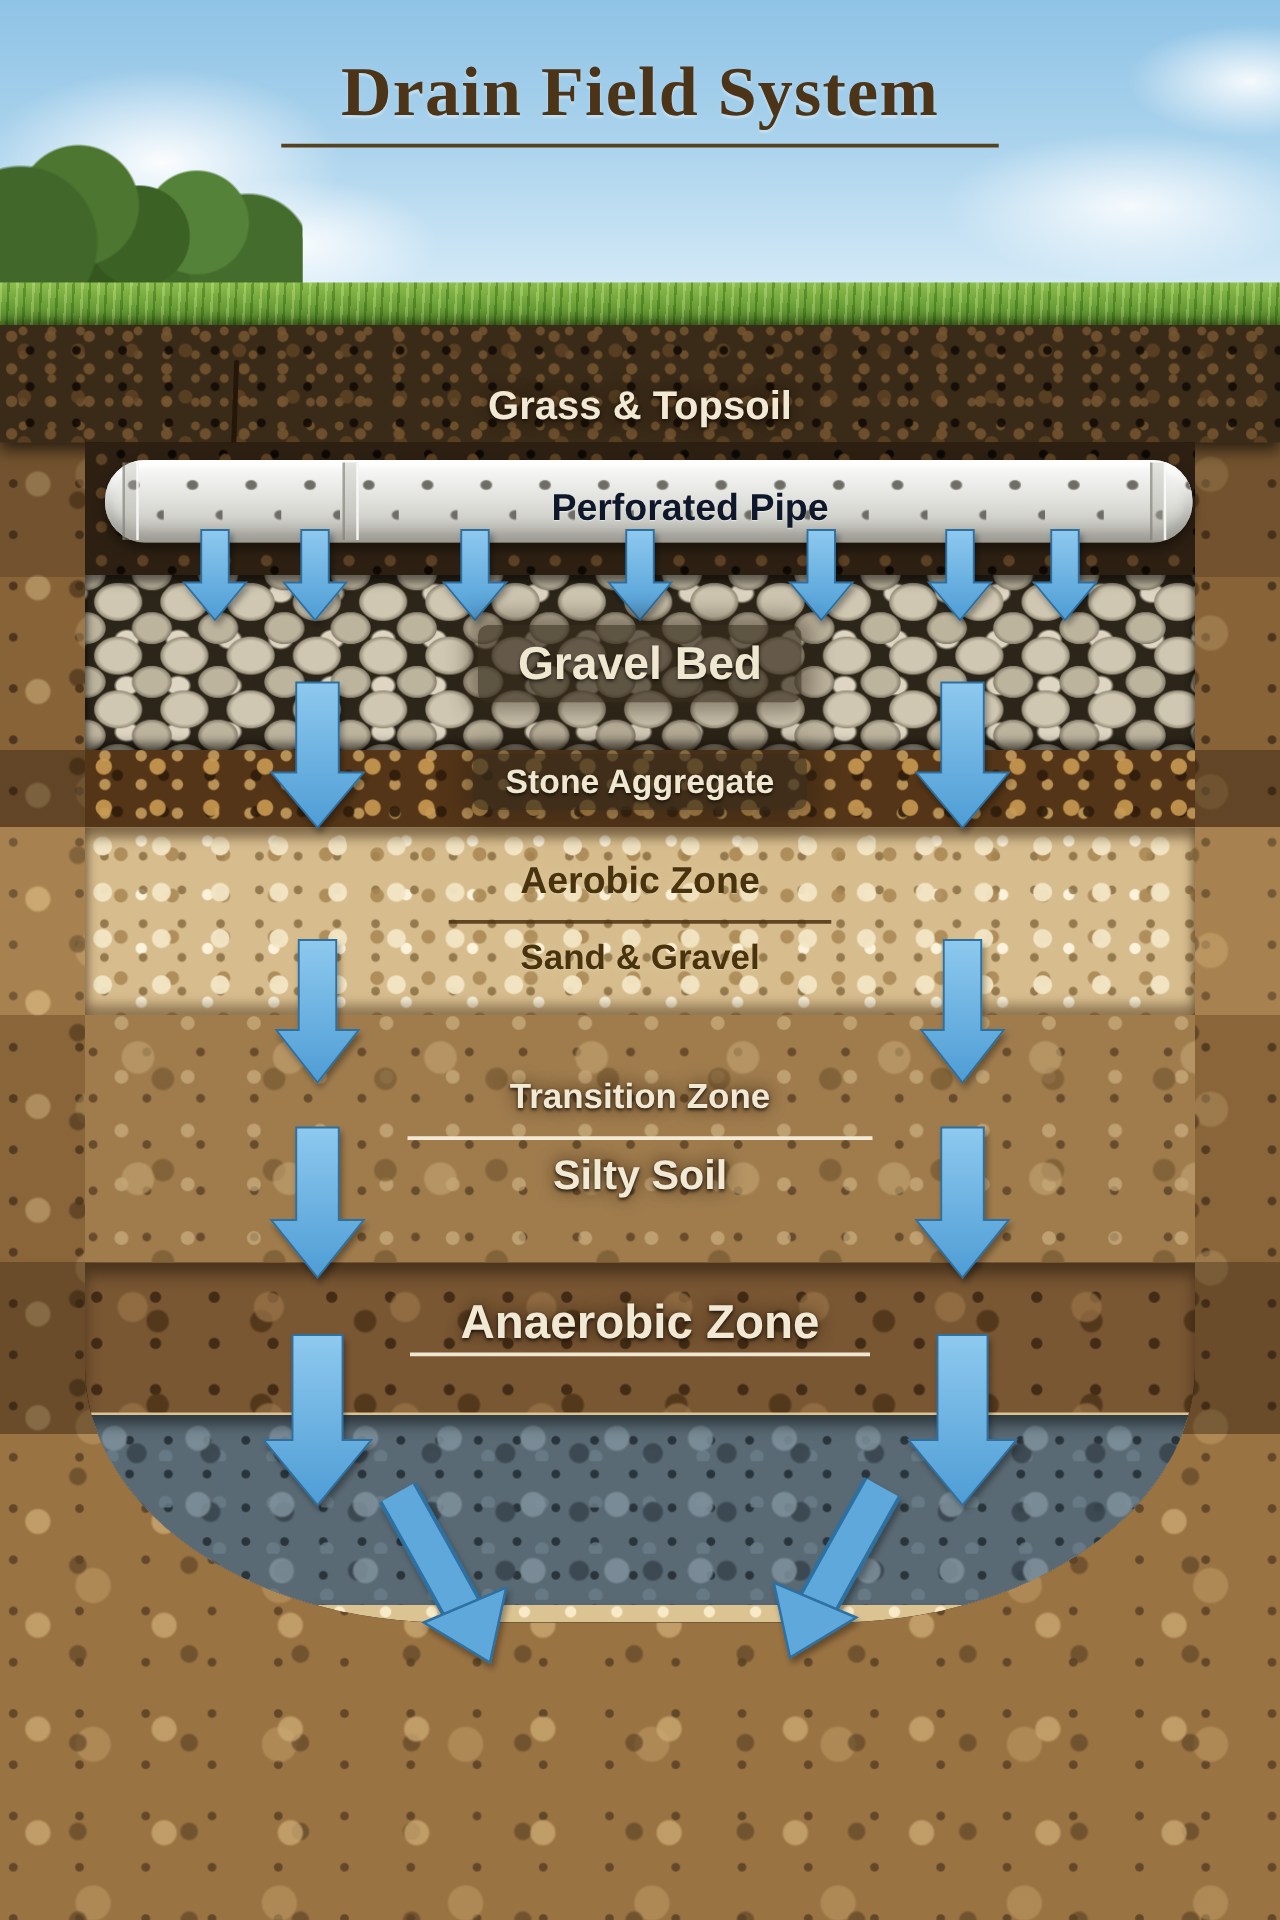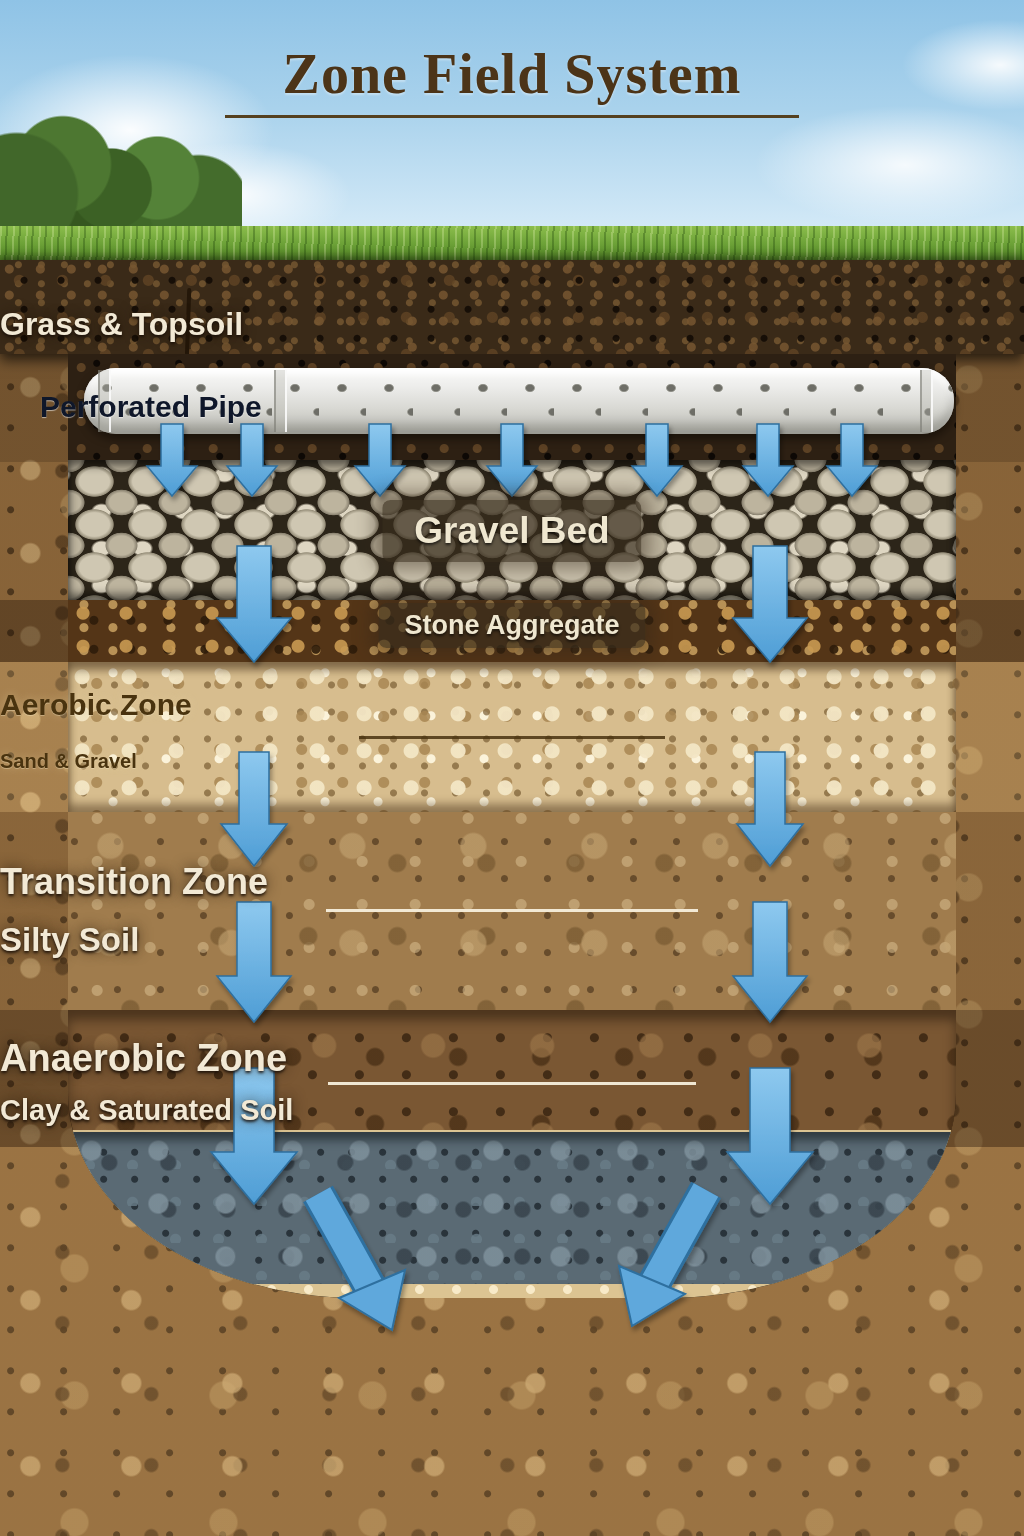--- a/index.html
+++ b/index.html
@@ -155,40 +155,40 @@
     background-size:47px 66px, 47px 66px; }
   .pipe-seam { position:absolute; top:2px; bottom:2px; width:9px;
     border-left:2px solid rgba(118,118,110,.55); border-right:2px solid rgba(255,255,255,.85);
     background:rgba(178,178,170,.35); }
   .seam-1 { left:14px; } .seam-2 { left:190px; } .seam-3 { left:836px; }
 
   
   .arrows { position:absolute; left:0; top:0; width:1024px; height:1536px; z-index:16; pointer-events:none; }
 
   
-  .lbl { position:absolute; left:0; width:100%; text-align:left; font-weight:bold; z-index:25;
+  .lbl { position:absolute; left:0; width:100%; text-align:center; font-weight:bold; z-index:25;
     white-space:nowrap; }
   .cream { color:#f2e9d5; text-shadow:0 2px 3px rgba(25,16,8,.9), 0 0 14px rgba(35,22,10,.8); }
   .dark  { color:#49330f; text-shadow:0 1px 0 rgba(255,245,215,.3), 0 0 10px rgba(235,215,165,.4); }
   .white { color:#f7f4ea; text-shadow:0 2px 3px rgba(12,18,24,.9), 0 0 12px rgba(18,28,36,.75); }
   .pipe-lbl { color:#0f172a; text-shadow:0 1px 1px rgba(255,255,255,.55);padding-left:40px; }
   .label-box { position:absolute; left:50%; transform:translateX(-50%); z-index:25;
     background:rgba(56,44,28,.70); color:#efe7d0; font-weight:bold; border-radius:8px;
     text-shadow:0 2px 3px rgba(0,0,0,.65); box-shadow:0 0 18px 8px rgba(50,38,24,.45);
     white-space:nowrap; }
   .underline { position:absolute; left:50%; transform:translateX(-50%); height:3px; z-index:25; }
 
   .lbl-grass      { top:306px; font-size:32px; }
   .lbl-pipe       { top:390px; font-size:30px; }
   .box-gravel     { top:500px; font-size:37px; padding:10px 32px; }
   .box-aggregate  { top:603px; font-size:27px; padding:7px 26px; }
   .lbl-aerobic    { top:688px; font-size:30px; }
   .ul-aerobic     { top:736px; width:306px; background:#49330f; opacity:.85; }
-  .sub-aerobic    { top:750px; font-size:20px; }
-  .lbl-transition { top:861px; font-size:36px; }
+  .sub-aerobic    { top:750px; font-size:28px; }
+  .lbl-transition { top:861px; font-size:28px; }
   .ul-transition  { top:909px; width:372px; background:#f2e9d5; }
   .sub-transition { top:921px; font-size:33px; }
   .lbl-anaerobic  { top:1037px; font-size:38px; }
   .ul-anaerobic   { top:1082px; width:368px; background:#f0e7d3; }
   .sub-anaerobic  { top:1094px; font-size:29px; }
   .lbl-ground     { top:1190px; font-size:30px; }
 </style>
 </head>
 <body>
 
@@ -262,35 +262,34 @@
       <path d="M318,1194 Q354,1258 378,1302" fill="none" stroke="#2e6f9f" stroke-width="34"></path>
       <path d="M318,1194 Q354,1258 378,1302" fill="none" stroke="#5fa8dc" stroke-width="28"></path>
       <polygon points="392,1330 339,1298 405,1270" fill="#5fa8dc" stroke="#2e6f9f" stroke-width="2"></polygon>
       <path d="M706,1190 Q670,1254 646,1298" fill="none" stroke="#2e6f9f" stroke-width="34"></path>
       <path d="M706,1190 Q670,1254 646,1298" fill="none" stroke="#5fa8dc" stroke-width="28"></path>
       <polygon points="632,1326 619,1266 685,1294" fill="#5fa8dc" stroke="#2e6f9f" stroke-width="2"></polygon>
     </g>
   </svg>
 
   <div class="title-wrap">
-    <h1 class="title">Zone Field System</h1>
+    <h1 class="title">Drain Field System</h1>
     <div class="title-underline"></div>
   </div>
 
   <div class="lbl cream lbl-grass">Grass &amp; Topsoil</div>
   <div class="lbl pipe-lbl lbl-pipe">Perforated Pipe</div>
   <div class="label-box box-gravel">Gravel Bed</div>
   <div class="label-box box-aggregate">Stone Aggregate</div>
 
   <div class="lbl dark lbl-aerobic">Aerobic Zone</div>
   <div class="underline ul-aerobic"></div>
   <div class="lbl dark sub-aerobic">Sand &amp; Gravel</div>
 
   <div class="lbl cream lbl-transition">Transition Zone</div>
   <div class="underline ul-transition"></div>
   <div class="lbl cream lbl-anaerobic">Anaerobic Zone</div>
 
   <div class="lbl cream sub-transition">Silty Soil</div>
   <div class="underline ul-anaerobic"></div>
-  <div class="lbl cream sub-anaerobic">Clay &amp; Saturated Soil</div>
 
 
 </div>
 
 </body></html>

